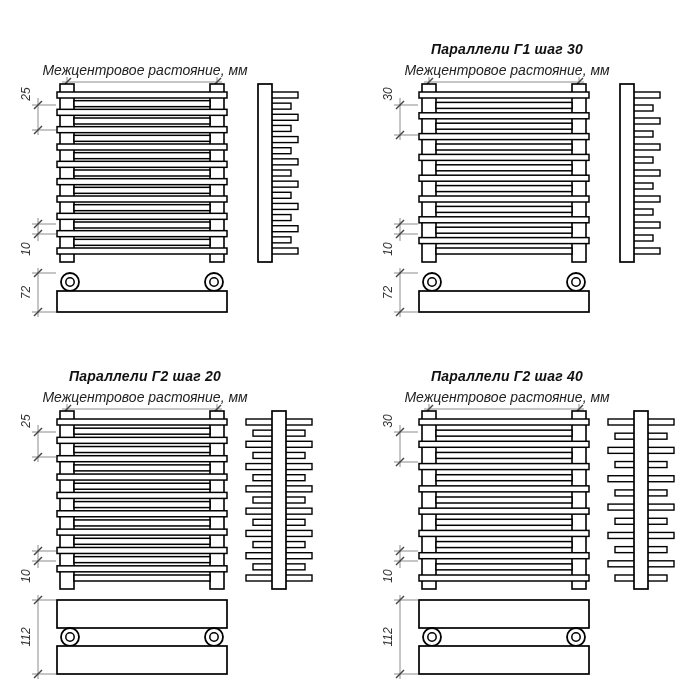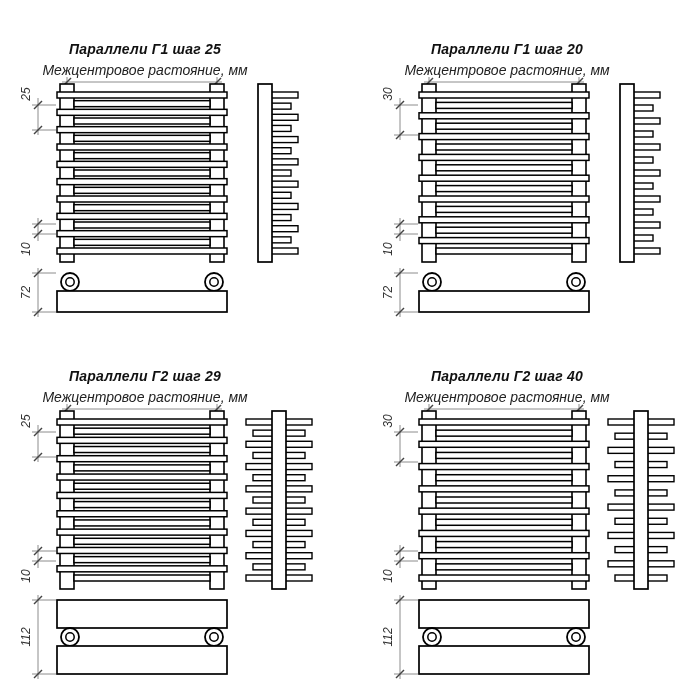--- a/index.html
+++ b/index.html
@@ -14,21 +14,20 @@
     position:absolute;left:25px;top:62px;width:240px;text-align:center;
     font-style:italic;font-size:14px;color:#222;white-space:nowrap;}
   .panel svg{position:absolute;left:0;top:0;}
   text.dim{font-family:"Liberation Sans", sans-serif;font-style:italic;
     font-size:12px;fill:#333;}
 </style>
 </head>
 <body>
 
 <section class="panel" style="left:0;top:0">
-  <div class="title">Параллели Г1 шаг 25</div>
   <div class="subtitle">Межцентровое растояние, мм</div>
   <svg width="338" height="373" viewBox="0 0 338 373">
       <g>
         <line x1="62" y1="82" x2="222" y2="82" stroke="#8c8c8c" stroke-width="1"></line>
         <line x1="67" y1="77" x2="67" y2="87" stroke="#8c8c8c" stroke-width="1"></line>
         <line x1="217" y1="77" x2="217" y2="87" stroke="#8c8c8c" stroke-width="1"></line>
         <line x1="63" y1="86" x2="71" y2="78" stroke="#444" stroke-width="1.4"></line>
         <line x1="213" y1="86" x2="221" y2="78" stroke="#444" stroke-width="1.4"></line>
       </g>
       <g>
@@ -100,21 +99,21 @@
         <line x1="32" y1="312" x2="56" y2="312" stroke="#8c8c8c" stroke-width="1"></line>
         <line x1="38" y1="268" x2="38" y2="317" stroke="#8c8c8c" stroke-width="1"></line>
         <line x1="34" y1="277" x2="42" y2="269" stroke="#444" stroke-width="1.4"></line>
         <line x1="34" y1="316" x2="42" y2="308" stroke="#444" stroke-width="1.4"></line>
         <text class="dim" text-anchor="middle" transform="translate(30,292.5) rotate(-90)">72</text>
       </g>
     </svg>
 </section>
 
 <section class="panel" style="left:362px;top:0">
-  <div class="title">Параллели Г1 шаг 20</div>
+  <div class="title">Параллели Г1 шаг 30</div>
   <div class="subtitle">Межцентровое растояние, мм</div>
   <svg width="338" height="373" viewBox="0 0 338 373">
       <g>
         <line x1="62" y1="82" x2="222" y2="82" stroke="#8c8c8c" stroke-width="1"></line>
         <line x1="67" y1="77" x2="67" y2="87" stroke="#8c8c8c" stroke-width="1"></line>
         <line x1="217" y1="77" x2="217" y2="87" stroke="#8c8c8c" stroke-width="1"></line>
         <line x1="63" y1="86" x2="71" y2="78" stroke="#444" stroke-width="1.4"></line>
         <line x1="213" y1="86" x2="221" y2="78" stroke="#444" stroke-width="1.4"></line>
       </g>
       <g>
@@ -181,21 +180,21 @@
         <line x1="32" y1="312" x2="56" y2="312" stroke="#8c8c8c" stroke-width="1"></line>
         <line x1="38" y1="268" x2="38" y2="317" stroke="#8c8c8c" stroke-width="1"></line>
         <line x1="34" y1="277" x2="42" y2="269" stroke="#444" stroke-width="1.4"></line>
         <line x1="34" y1="316" x2="42" y2="308" stroke="#444" stroke-width="1.4"></line>
         <text class="dim" text-anchor="middle" transform="translate(30,292.5) rotate(-90)">72</text>
       </g>
     </svg>
 </section>
 
 <section class="panel" style="left:0;top:327px">
-  <div class="title">Параллели Г2 шаг 29</div>
+  <div class="title">Параллели Г2 шаг 20</div>
   <div class="subtitle">Межцентровое растояние, мм</div>
   <svg width="338" height="373" viewBox="0 0 338 373">
       <g>
         <line x1="62" y1="82" x2="222" y2="82" stroke="#8c8c8c" stroke-width="1"></line>
         <line x1="67" y1="77" x2="67" y2="87" stroke="#8c8c8c" stroke-width="1"></line>
         <line x1="217" y1="77" x2="217" y2="87" stroke="#8c8c8c" stroke-width="1"></line>
         <line x1="63" y1="86" x2="71" y2="78" stroke="#444" stroke-width="1.4"></line>
         <line x1="213" y1="86" x2="221" y2="78" stroke="#444" stroke-width="1.4"></line>
       </g>
       <g>

